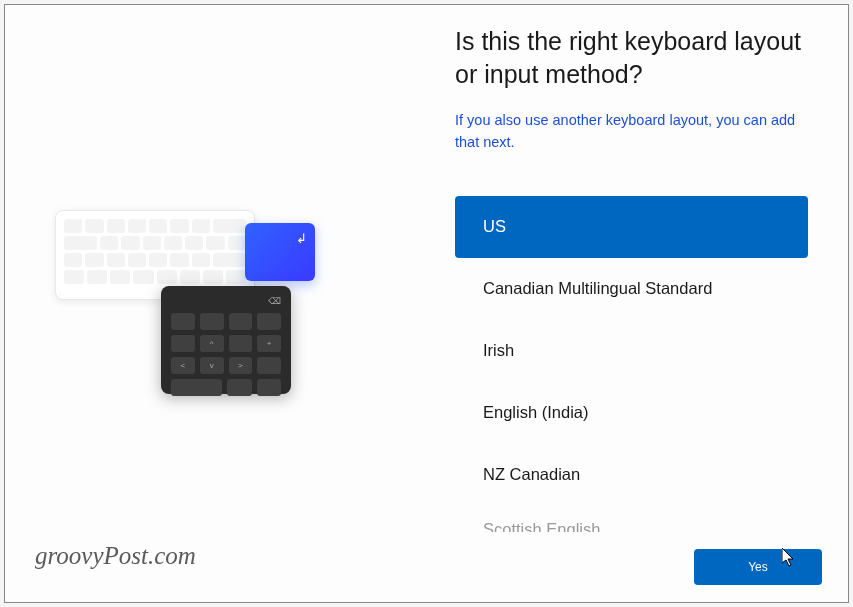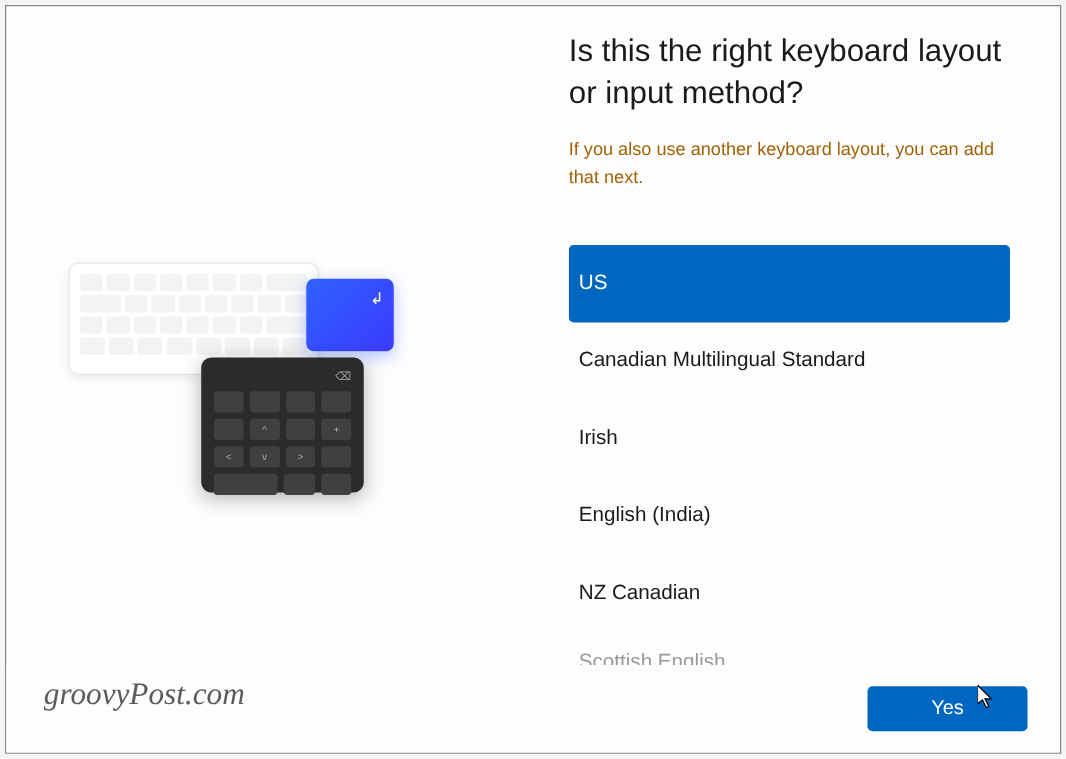--- a/index.html
+++ b/index.html
@@ -98,35 +98,35 @@
     .heading {
       font-size: 25px;
       font-weight: 400;
       color: #1a1a1a;
       line-height: 1.3;
       padding-right: 40px;
     }
     .subheading {
       margin-top: 20px;
       font-size: 14.5px;
-      color: #a16207;
+      color: #1d4ed8;
       line-height: 1.5;
       padding-right: 40px;
     }
     .layout-list {
       margin-top: 42px;
       padding-right: 40px;
       flex: 1;
       overflow: hidden;
     }
     .layout-item {
       height: 62px;
       display: flex;
       align-items: center;
-      padding-left: 8px;
+      padding-left: 28px;
       font-size: 16.5px;
       color: #1a1a1a;
       border-radius: 4px;
       cursor: pointer;
     }
     .layout-item.selected {
       background: #0067c0;
       color: #fff;
     }
     .layout-item.cutoff {
@@ -146,21 +146,21 @@
       padding-right: 26px;
       background: #fdfdfd;
     }
     .primary-btn {
       background: #0067c0;
       color: #fff;
       border: none;
       width: 128px;
       height: 36px;
       border-radius: 4px;
-      font-size: 16px;
+      font-size: 12px;
       font-family: inherit;
       cursor: pointer;
     }
     .watermark {
       position: absolute;
       bottom: 32px;
       left: 30px;
       font-family: Georgia, serif;
       font-size: 25px;
       color: #5a5a5a;

